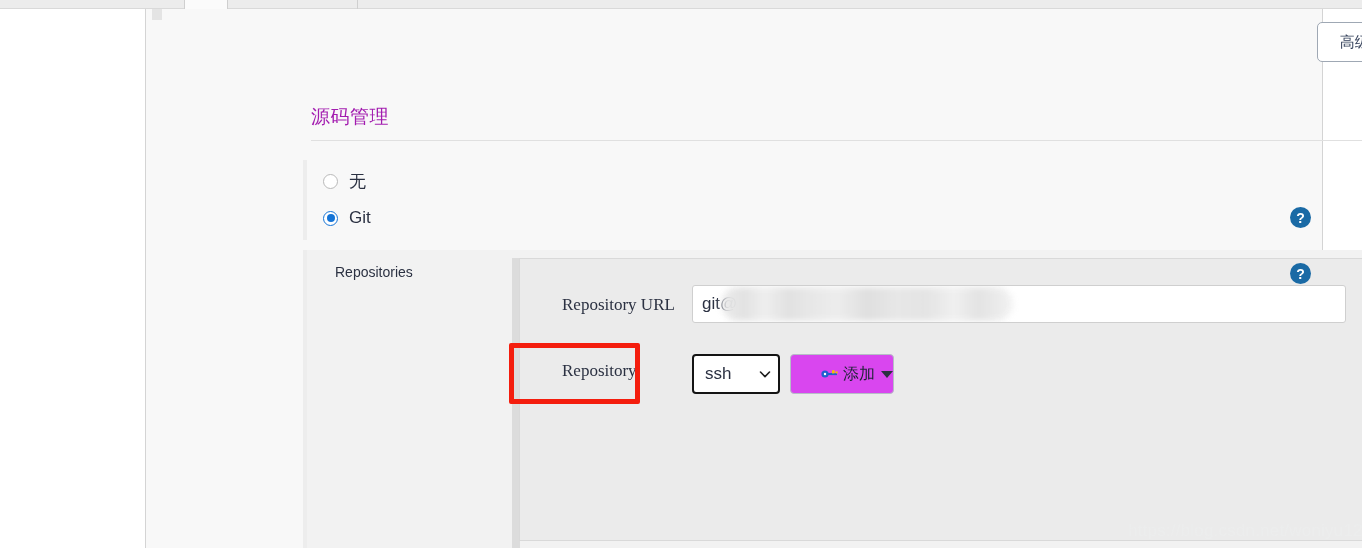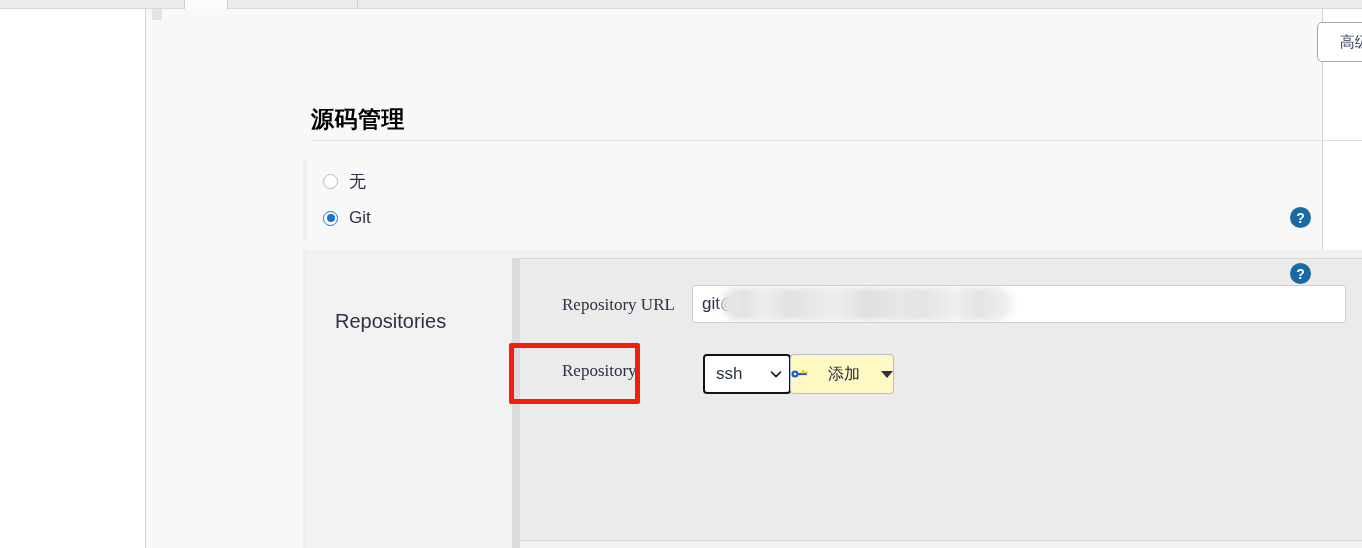--- a/index.html
+++ b/index.html
@@ -87,23 +87,23 @@
     top: 22px;
     width: 88px;
     height: 40px;
   }
 
   
   .section-heading {
     position: absolute;
     left: 165px;
     top: 104px;
-    font-size: 23px;
-    font-weight: bold;
-    color: #000000;
+    font-size: 19px;
+    font-weight: normal;
+    color: #a21caf;
     letter-spacing: 0.5px;
   }
   .heading-rule {
     position: absolute;
     left: 165px;
     top: 140px;
     width: 1139px;
     height: 1px;
     background: #e0e0e0;
   }
@@ -164,23 +164,22 @@
     width: 1147px;
     height: 298px;
     background: #f2f2f2;
     border-left: 4px solid #ededed;
     box-sizing: border-box;
   }
   .repo-label {
     position: absolute;
     left: 28px;
     top: 14px;
-    font-size: 20px;
+    font-size: 14px;
     color: #2b3142;
-    margin-top: 46px;
   }
   .repo-divider {
     position: absolute;
     left: 205px;
     top: 8px;
     width: 8px;
     height: 290px;
     background: #dcdcdc;
   }
 
@@ -260,42 +259,41 @@
     background: #ffffff;
     border: 2px solid #141414;
     border-radius: 4px;
     box-sizing: border-box;
     display: flex;
     align-items: center;
     padding: 0 7px 0 11px;
     font-size: 17px;
     color: #2b3142;
     cursor: pointer;
-    margin-left: 11px;
   }
   .select-value { flex: 1 1 auto; }
   .chev {
     width: 12px;
     height: 12px;
     flex: 0 0 auto;
   }
 
   .btn-add {
     position: absolute;
     left: 270px;
     top: 95px;
     width: 104px;
     height: 40px;
-    background: #fef9c3;
+    background: #d946ef;
     border: 1px solid #b6bdc7;
     border-radius: 4px;
     box-sizing: border-box;
     display: flex;
     align-items: center;
-    justify-content: space-between;
+    justify-content: flex-end;
     gap: 4px;
     font-size: 16px;
     color: #1c2435;
     cursor: pointer;
   }
   .key-icon { width: 18px; height: 12px; flex: 0 0 auto; }
   .caret-down {
     width: 0; height: 0;
     border-left: 6px solid transparent;
     border-right: 6px solid transparent;

